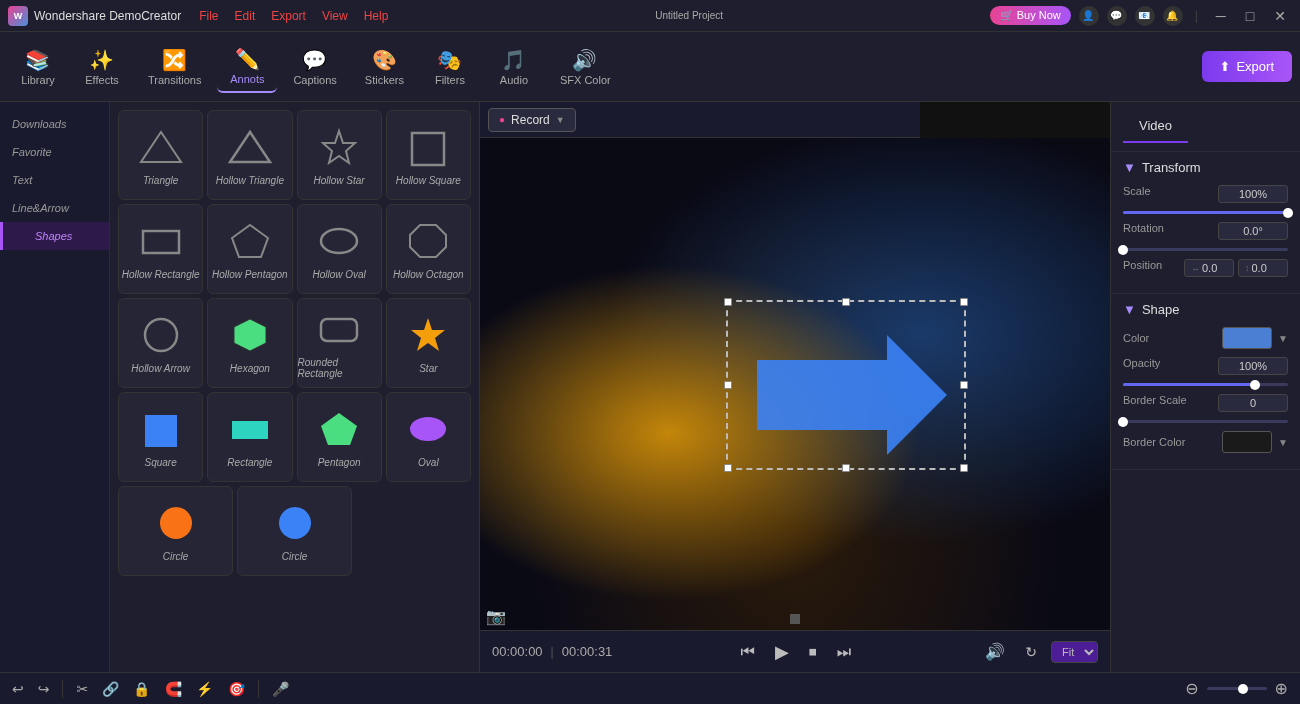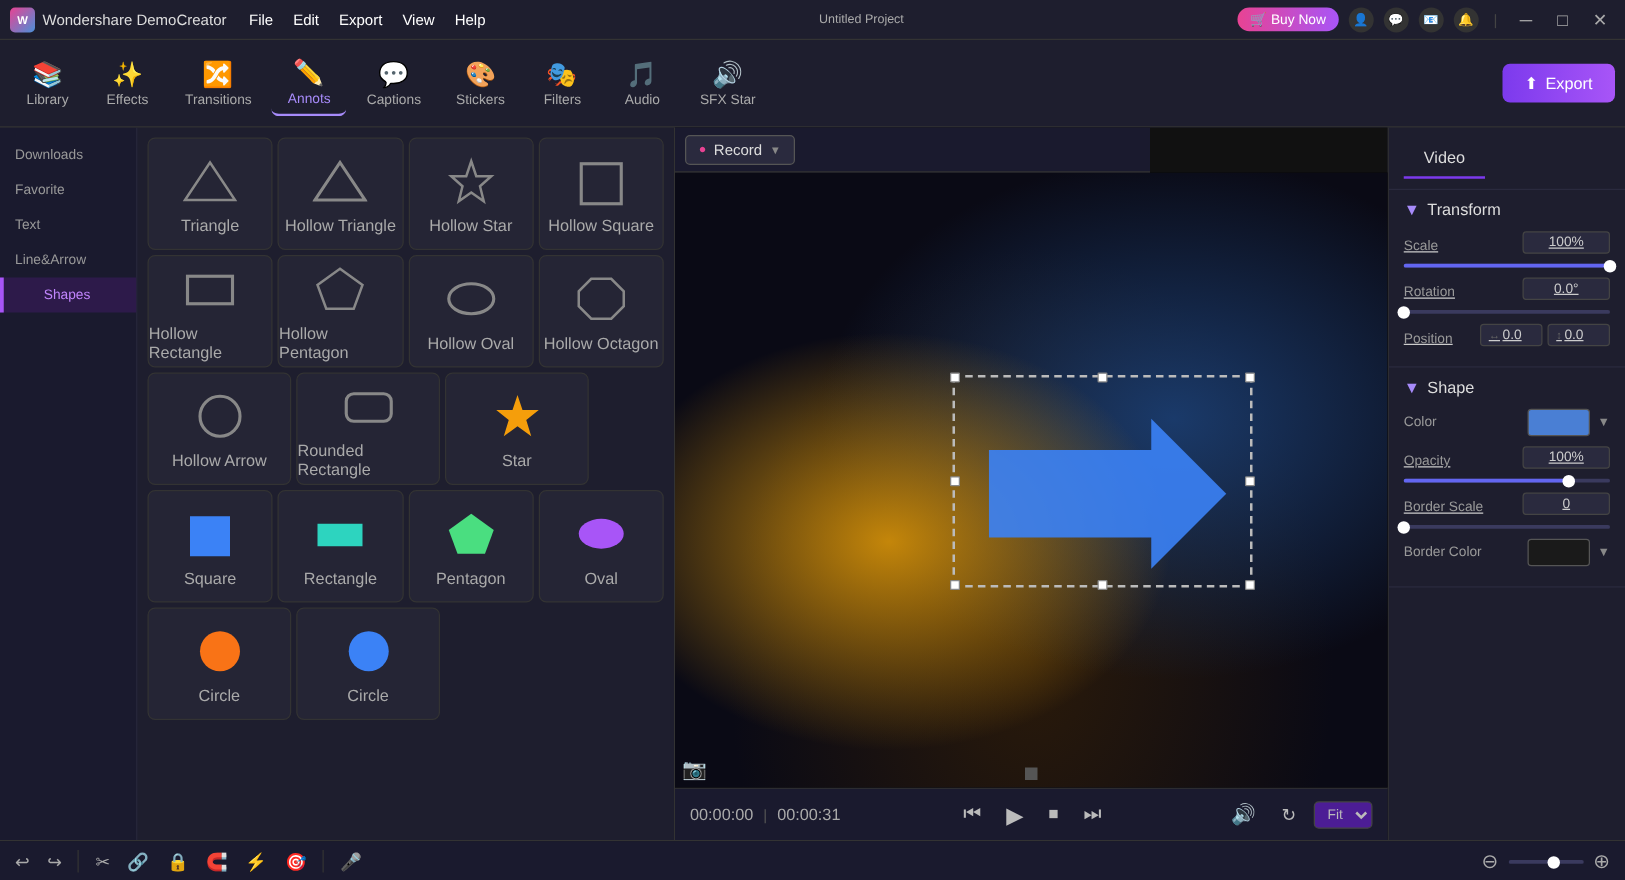--- a/index.html
+++ b/index.html
@@ -7,21 +7,21 @@
 
     
     #title-bar {
       height: 32px; background: #1e1e2e; display: flex; align-items: center; justify-content: space-between;
       padding: 0 8px; border-bottom: 1px solid #333;
     }
     #title-bar .left { display: flex; align-items: center; gap: 6px; }
     #title-bar .logo { width: 20px; height: 20px; background: linear-gradient(135deg, #e84393, #4a90d9); border-radius: 4px; display: flex; align-items: center; justify-content: center; font-size: 9px; color: white; font-weight: bold; }
     #title-bar .app-name { color: #ddd; font-size: 12px; }
     #title-bar .menu-items { display: flex; gap: 16px; margin-left: 12px; }
-    #title-bar .menu-item { color: #ffffff; font-size: 12px; cursor: pointer; }
+    #title-bar .menu-item { color: #ef4444; font-size: 12px; cursor: pointer; }
     #title-bar .center { color: #aaa; font-size: 10px; }
     #title-bar .right { display: flex; align-items: center; gap: 8px; }
     #title-bar .buy-now { background: linear-gradient(90deg, #e84393, #a855f7); color: white; font-size: 11px; padding: 3px 10px; border-radius: 12px; cursor: pointer; border: none; }
     #title-bar .win-btn { background: none; border: none; color: #aaa; cursor: pointer; font-size: 14px; padding: 2px 6px; }
     #title-bar .icon-btn { width: 20px; height: 20px; background: #333; border-radius: 50%; display: flex; align-items: center; justify-content: center; cursor: pointer; font-size: 10px; color: #aaa; }
 
     
     #toolbar {
       height: 70px; background: #1e1e2e; display: flex; align-items: center; gap: 4px;
       padding: 0 8px; border-bottom: 1px solid #333;
@@ -37,53 +37,53 @@
       position: absolute; top: 8px; right: 8px;
       background: linear-gradient(90deg, #7c3aed, #a855f7);
       color: white; border: none; padding: 8px 18px; border-radius: 6px;
       cursor: pointer; font-size: 13px; display: flex; align-items: center; gap: 6px;
     }
 
     
     #main { display: flex; height: calc(704px - 102px - 32px); }
 
     
-    #left-panel { width: 540px; background: #1e1e2e; border-right: 1px solid #333; display: flex; }
+    #left-panel { width: 480px; background: #1e1e2e; border-right: 1px solid #333; display: flex; font-style: italic; }
 
     
     #sidebar-nav { width: 110px; background: #1a1a2e; padding: 8px 0; border-right: 1px solid #2a2a3e; }
     .sidebar-item { padding: 8px 12px; cursor: pointer; color: #999; font-size: 11px; }
     .sidebar-item.active { background: #3b1f5e; color: #c084fc; border-left: 3px solid #a855f7; padding-left: 32px; }
 
     
     #shape-grid { flex: 1; padding: 8px; overflow-y: auto; background: #1e1e2e; }
     .shape-row { display: flex; gap: 4px; margin-bottom: 4px; }
     .shape-item { width: 115px; height: 90px; background: #252535; border-radius: 6px; display: flex; flex-direction: column; align-items: center; justify-content: center; cursor: pointer; gap: 6px; border: 1px solid #333; }
-    .shape-label { font-size: 13px; color: #aaa; }
+    .shape-label { font-size: 10px; color: #aaa; }
     .shape-preview { width: 52px; height: 44px; display: flex; align-items: center; justify-content: center; }
 
     
     #video-area { flex: 1; background: #111; position: relative; display: flex; flex-direction: column; }
     #video-preview { flex: 1; background: #0a0a0a; position: relative; overflow: hidden; display: flex; align-items: center; justify-content: center; }
     .street-scene { width: 100%; height: 100%; background: radial-gradient(ellipse at 30% 60%, #c4860a 0%, transparent 40%), radial-gradient(ellipse at 70% 40%, #1a3a6a 0%, transparent 50%), radial-gradient(ellipse at 50% 80%, #2a1a0a 0%, transparent 60%), #0a0a15; }
 
     
     #video-controls { height: 42px; background: #1a1a2e; display: flex; align-items: center; justify-content: space-between; padding: 0 12px; border-top: 1px solid #333; }
     .ctrl-left { display: flex; align-items: center; gap: 4px; }
     .ctrl-center { display: flex; align-items: center; gap: 8px; }
     .ctrl-right { display: flex; align-items: center; gap: 8px; }
     .time-display { font-size: 13px; color: #aaa; }
     .ctrl-btn { background: none; border: none; color: #bbb; cursor: pointer; font-size: 16px; padding: 2px 6px; }
     .fit-select { background: #4c1d95; border: 1px solid #444; color: #bbb; padding: 3px 6px; border-radius: 4px; font-size: 11px; cursor: pointer; }
 
     
     #right-panel { width: 190px; background: #1e1e2e; border-left: 1px solid #333; padding: 0; overflow-y: auto; }
     .panel-section { padding: 8px 12px; border-bottom: 1px solid #2a2a3e; }
     .panel-section-title { display: flex; align-items: center; gap: 6px; font-size: 13px; color: #ddd; margin-bottom: 10px; }
-    .prop-row { display: flex; align-items: flex-end; justify-content: space-between; margin-bottom: 8px; text-decoration: underline; }
+    .prop-row { display: flex; align-items: flex-start; justify-content: space-between; margin-bottom: 8px; }
     .prop-label { font-size: 11px; color: #999; }
     .prop-value { font-size: 11px; color: #ccc; background: #2a2a3e; border: 1px solid #444; border-radius: 3px; padding: 2px 6px; width: 70px; text-align: center; }
     .prop-slider-row { margin-bottom: 8px; }
     .prop-slider { width: 100%; height: 3px; background: #3a3a5e; border-radius: 2px; position: relative; margin: 4px 0; }
     .prop-slider-fill { height: 100%; background: #6366f1; border-radius: 2px; }
     .prop-slider-thumb { width: 10px; height: 10px; background: white; border-radius: 50%; position: absolute; top: -3px; transform: translateX(-50%); cursor: pointer; }
     .video-tab { padding: 8px 16px; font-size: 13px; color: #ddd; border-bottom: 2px solid #7c3aed; display: inline-block; }
     .color-picker { width: 36px; height: 22px; background: #4a6fa5; border-radius: 3px; border: 1px solid #555; cursor: pointer; display: flex; align-items: center; justify-content: center; }
     .color-picker-dark { width: 36px; height: 22px; background: #1a1a1a; border-radius: 3px; border: 1px solid #555; cursor: pointer; }
     .dropdown-arrow { color: #888; font-size: 10px; margin-left: 4px; }
@@ -157,21 +157,21 @@
   <div class="toolbar-item">
     <span class="tb-icon">🎭</span>
     <span class="tb-label">Filters</span>
   </div>
   <div class="toolbar-item">
     <span class="tb-icon">🎵</span>
     <span class="tb-label">Audio</span>
   </div>
   <div class="toolbar-item">
     <span class="tb-icon">🔊</span>
-    <span class="tb-label">SFX Star</span>
+    <span class="tb-label">SFX Color</span>
   </div>
   <button id="export-btn" style="position:static; margin-left:auto; background: linear-gradient(90deg,#7c3aed,#a855f7); color:white; border:none; padding:8px 18px; border-radius:6px; cursor:pointer; font-size:13px; display:flex; align-items:center; gap:6px;">
     <span>⬆</span>
     <span>Export</span>
   </button>
 </div>
 
 <div id="main">
 
   <div id="left-panel">
@@ -267,20 +267,28 @@
       </div>
 
       <div class="shape-row">
         <div class="shape-item">
           <div class="shape-preview">
             <svg width="44" height="40">
                 <circle cx="22" cy="20" r="16" fill="none" stroke="#888" stroke-width="2.5"></circle>
               </svg>
           </div>
           <span class="shape-label">Hollow Arrow</span>
+        </div>
+        <div class="shape-item">
+          <div class="shape-preview">
+            <svg width="44" height="40">
+                <polygon points="22,4 38,12 38,28 22,36 6,28 6,12" fill="#4ade80" stroke="#333" stroke-width="1"></polygon>
+              </svg>
+          </div>
+          <span class="shape-label">Hexagon</span>
         </div>
         <div class="shape-item">
           <div class="shape-preview">
             <svg width="44" height="40">
                 <rect x="4" y="10" width="36" height="22" rx="6" fill="none" stroke="#888" stroke-width="2.5"></rect>
               </svg>
           </div>
           <span class="shape-label">Rounded Rectangle</span>
         </div>
         <div class="shape-item">

